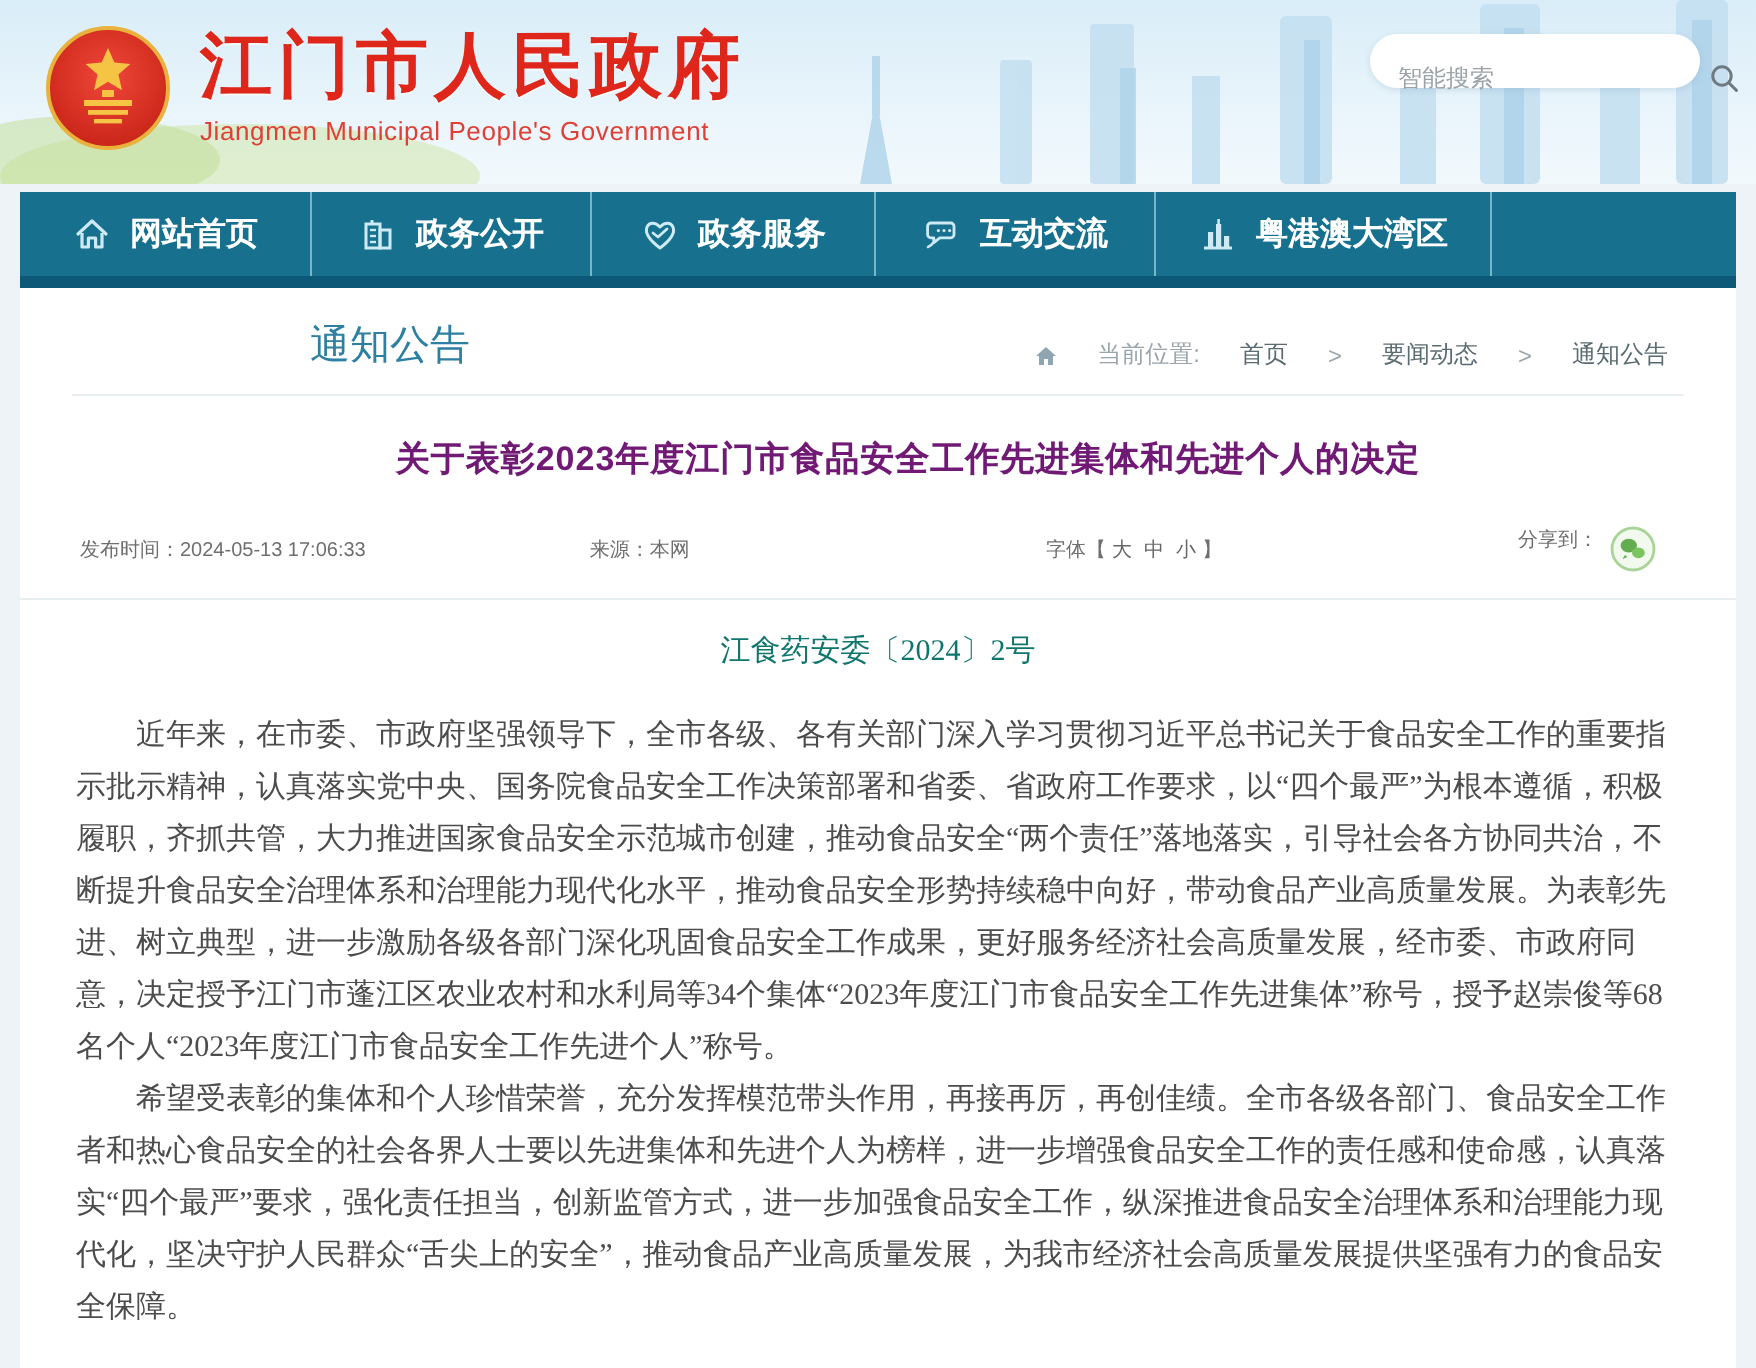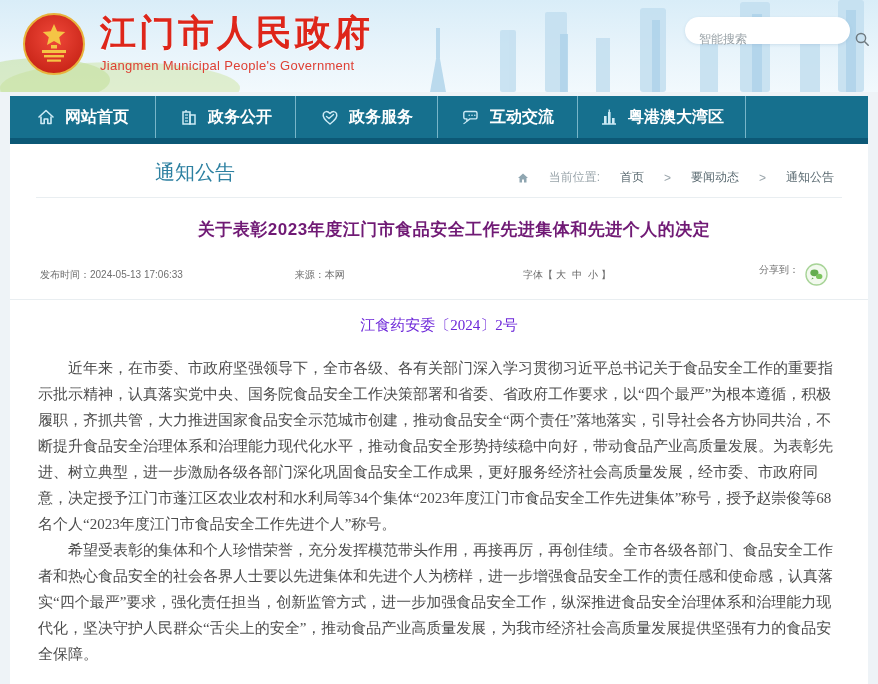--- a/index.html
+++ b/index.html
@@ -84,21 +84,21 @@
     display: flex; align-items: center;
     padding: 18px 40px 13px 30px; font-size: 10px; color: #6f6f6f;
   }
   .meta-src { margin-left: 112px; }
   .meta-font { margin-left: auto; margin-right: 148px; }
   .meta-font .fsz { cursor: pointer; margin: 0 3px; color: #666; }
   .meta-share { display: flex; align-items: flex-start; gap: 6px; }
   .share-icon { width: 23px; height: 23px; cursor: pointer; }
 
   .doc-number {
-    text-align: center; font-size: 15px; color: #6d28d9;
+    text-align: center; font-size: 15px; color: #0f766e;
     font-family: "Liberation Serif", serif; margin: 16px 0 20px 0;
   }
   .article-body {
     padding: 0 28px; font-size: 15px; line-height: 26px; color: #4c4c4c;
     font-family: "Liberation Serif", serif;
   }
   .article-body p.indent { text-indent: 2em; }
 </style>
 </head>
 <body>

